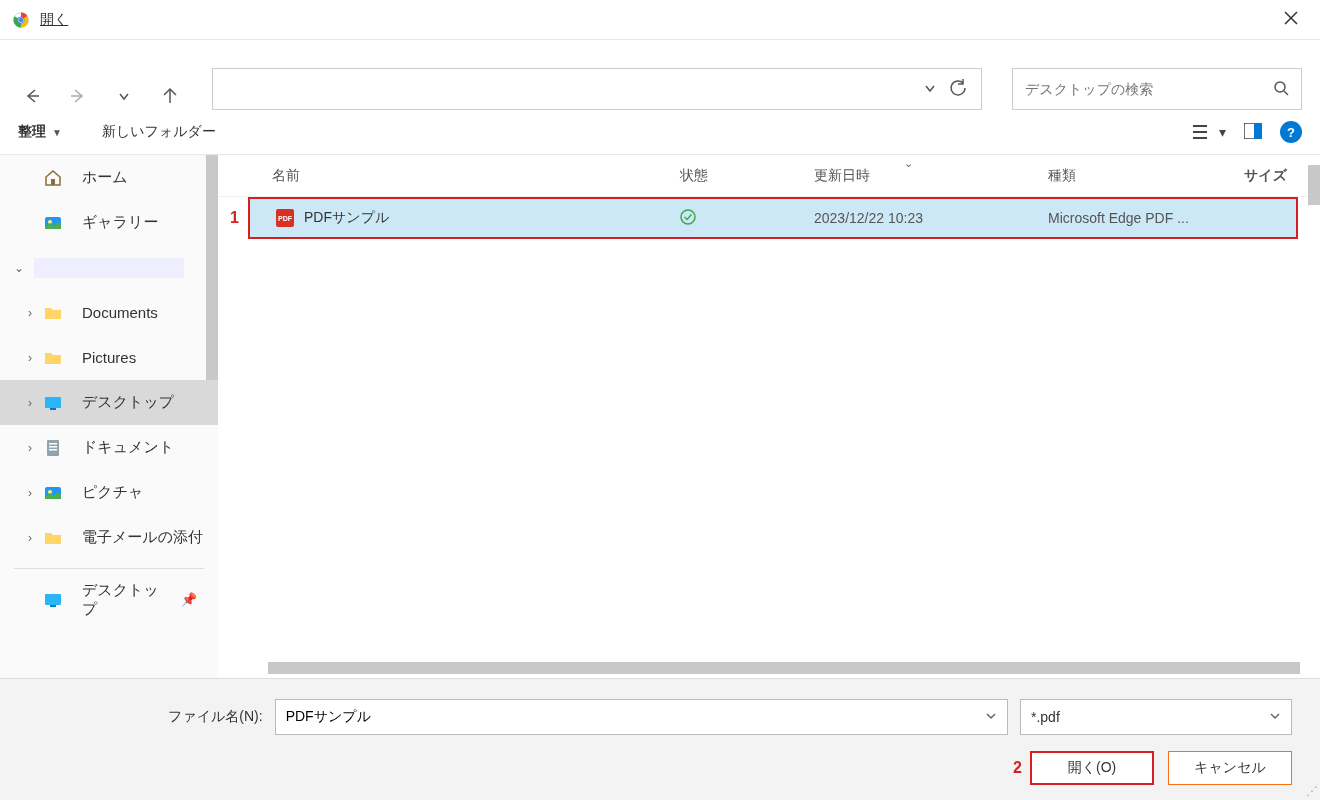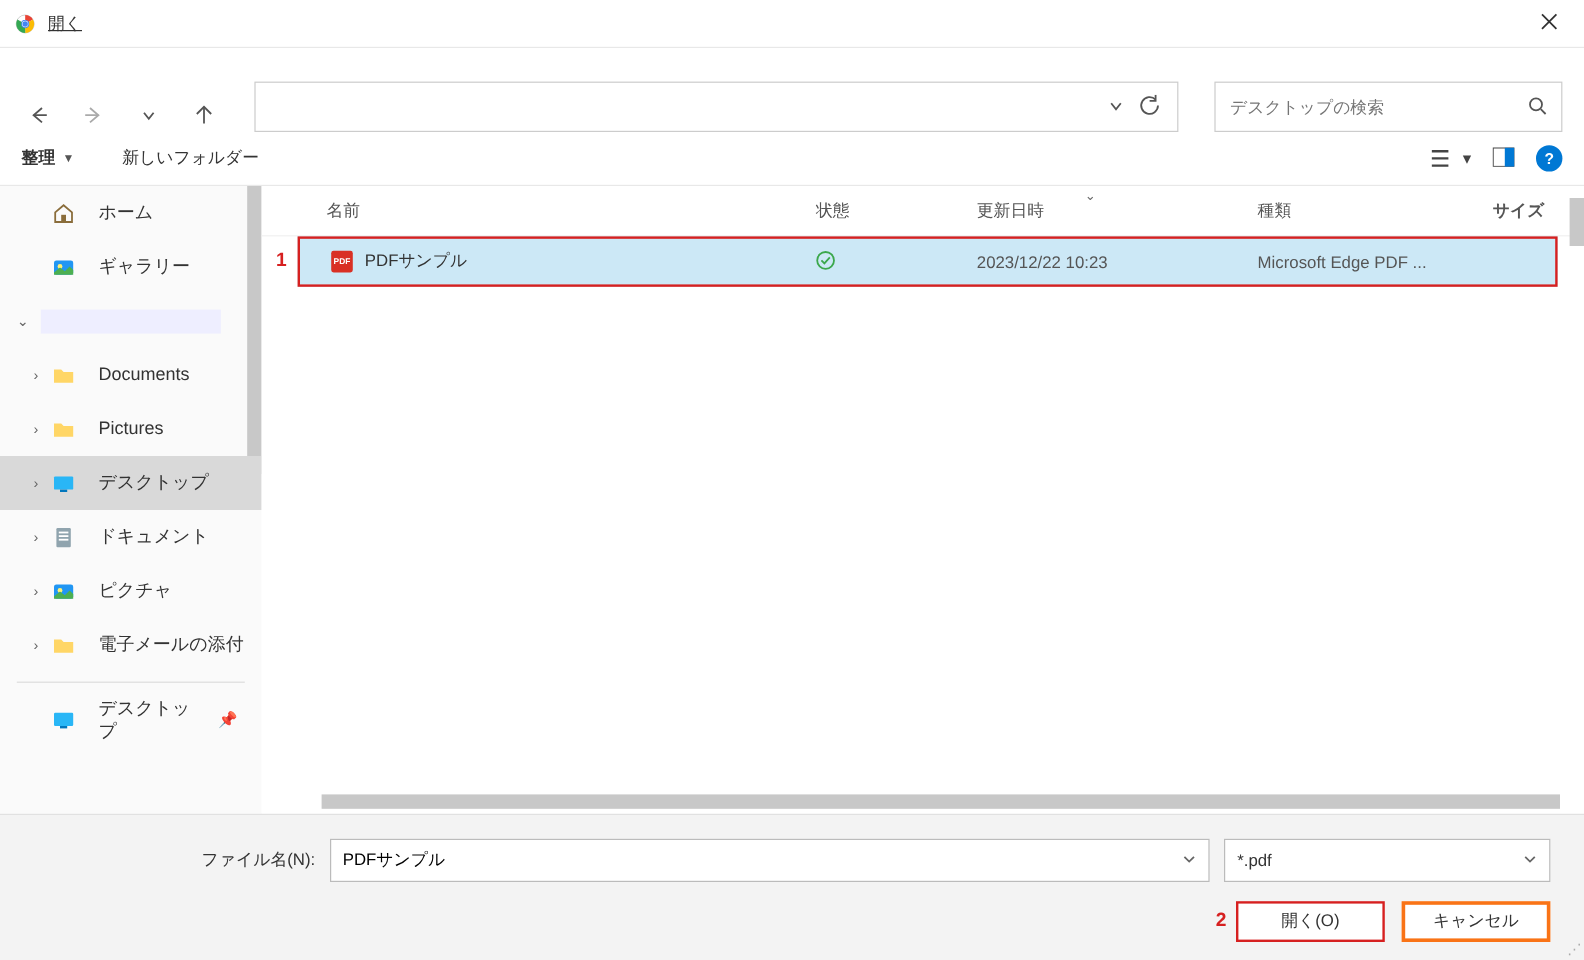--- a/index.html
+++ b/index.html
@@ -77,21 +77,21 @@
 .bottombar .fn-row { display: flex; align-items: center; gap: 12px; margin-bottom: 16px; }
 .bottombar .fn-label { font-size: 14px; color: #333; margin-left: 140px; }
 .bottombar .fn-input-wrap { flex: 1; height: 36px; border: 1px solid #bbb; background: #fff; display: flex; align-items: center; padding: 0 10px; }
 .bottombar .fn-input-wrap input { flex: 1; border: none; outline: none; font-size: 14px; }
 .bottombar .fn-input-wrap .dd { color: #666; cursor: pointer; }
 .bottombar .ft-wrap { width: 272px; height: 36px; border: 1px solid #bbb; background: #fff; display: flex; align-items: center; padding: 0 10px; }
 .bottombar .ft-wrap .ft-text { flex: 1; font-size: 14px; }
 .bottombar .ft-wrap .dd { color: #666; cursor: pointer; }
 .bottombar .btn-row { display: flex; justify-content: flex-end; gap: 14px; align-items: center; }
 .bottombar .btn-row .annot2 { color: #d62020; font-weight: bold; font-size: 16px; margin-right: -6px; }
-.bottombar .btn { width: 124px; height: 34px; border: 3px solid #f97316; background: #fff; display: flex; align-items: center; justify-content: center; cursor: pointer; font-size: 14px; }
+.bottombar .btn { width: 124px; height: 34px; border: 1px solid #f97316; background: #fff; display: flex; align-items: center; justify-content: center; cursor: pointer; font-size: 14px; }
 .bottombar .btn.open { border: 2px solid #d62020; }
 
 .resize-grip { position: absolute; right: 2px; bottom: 2px; color: #aaa; font-size: 12px; }
 </style>
 </head>
 <body>
 
 <div class="titlebar">
   <span class="chrome-icon">
     <svg viewBox="0 0 24 24">

